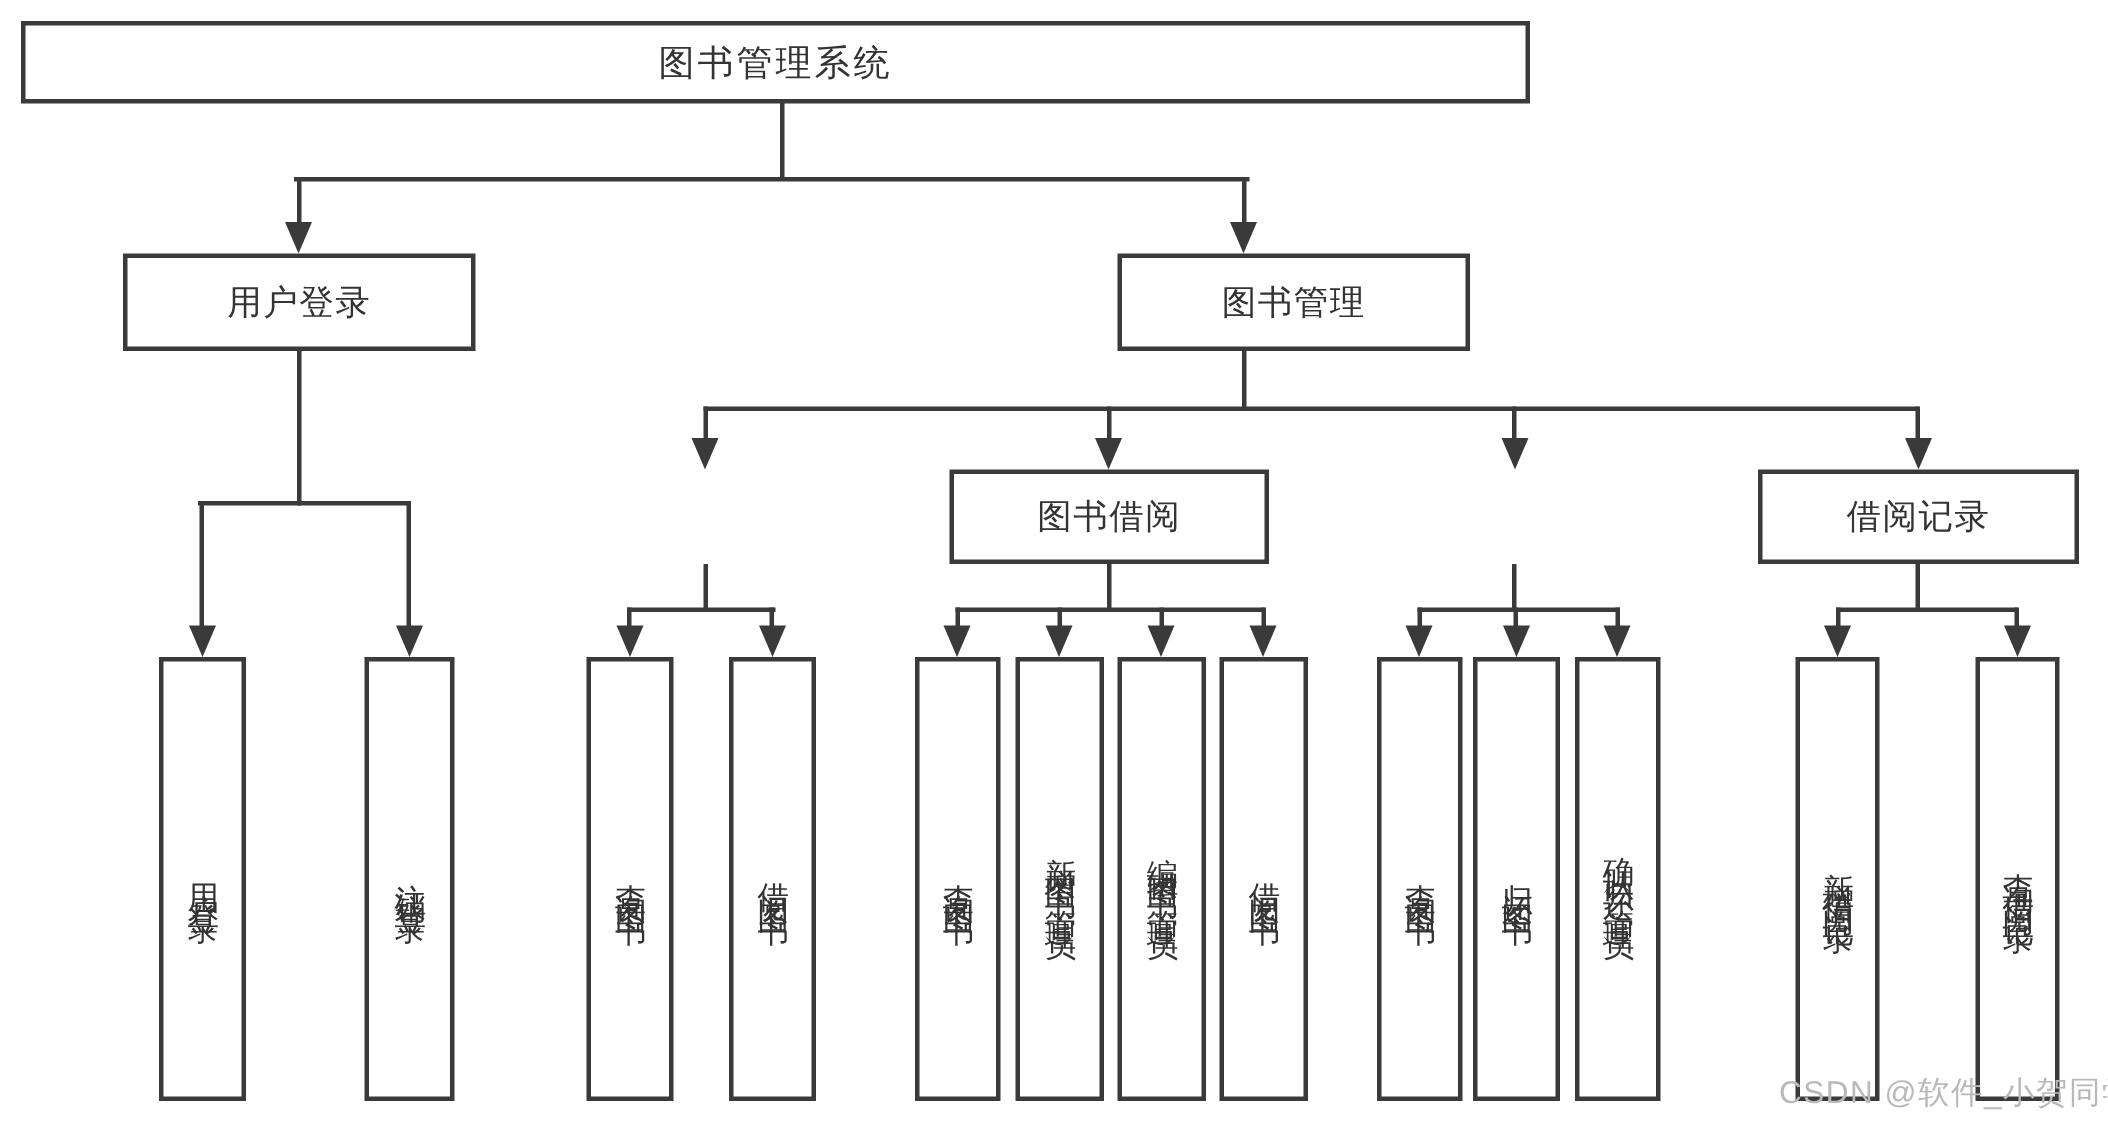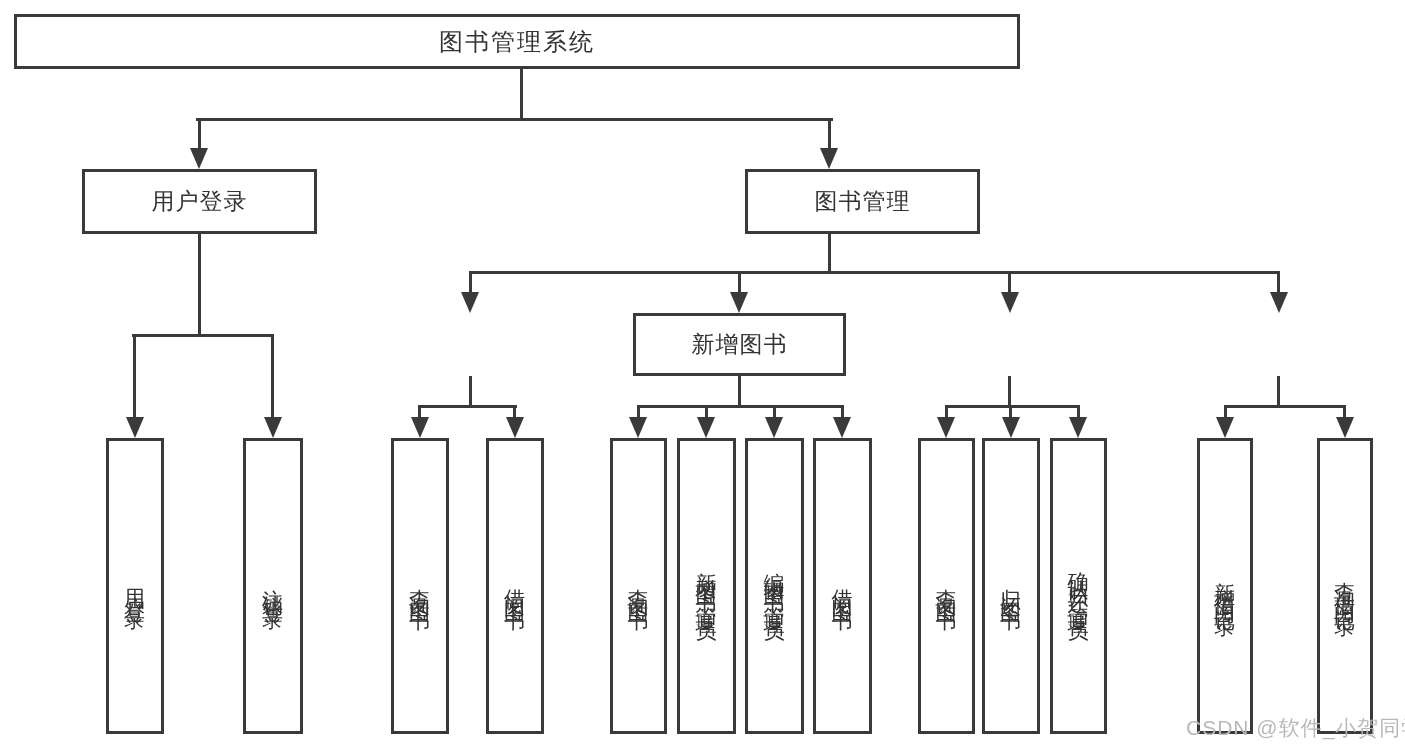--- a/index.html
+++ b/index.html
@@ -93,21 +93,22 @@
     <div class="line" style="left:469px; top:271px; width:3px; height:24px;"></div>
     <div class="ah" style="left:461px; top:292px;"></div>
     <div class="line" style="left:738px; top:271px; width:3px; height:24px;"></div>
     <div class="ah" style="left:730px; top:292px;"></div>
     <div class="line" style="left:1008px; top:271px; width:3px; height:24px;"></div>
     <div class="ah" style="left:1001px; top:292px;"></div>
     <div class="line" style="left:1277px; top:271px; width:3px; height:24px;"></div>
     <div class="ah" style="left:1270px; top:292px;"></div>
   </div>
 
-  <div class="box hbox" style="left:633px; top:313px; width:213px; height:63px;">新增图书</div>
+  <div class="box hbox" style="left:633px; top:313px; width:213px; height:63px;">图书借阅</div>
+  <div class="box hbox" style="left:1172px; top:313px; width:214px; height:63px;">借阅记录</div>
 
   <div>
     <div class="line" style="left:469px; top:376px; width:3px; height:32px;"></div>
     <div class="line" style="left:418px; top:405px; width:99px; height:3px;"></div>
     <div class="line" style="left:418px; top:405px; width:3px; height:14px;"></div>
     <div class="ah" style="left:411px; top:417px;"></div>
     <div class="line" style="left:513px; top:405px; width:3px; height:14px;"></div>
     <div class="ah" style="left:506px; top:417px;"></div>
   </div>
 

